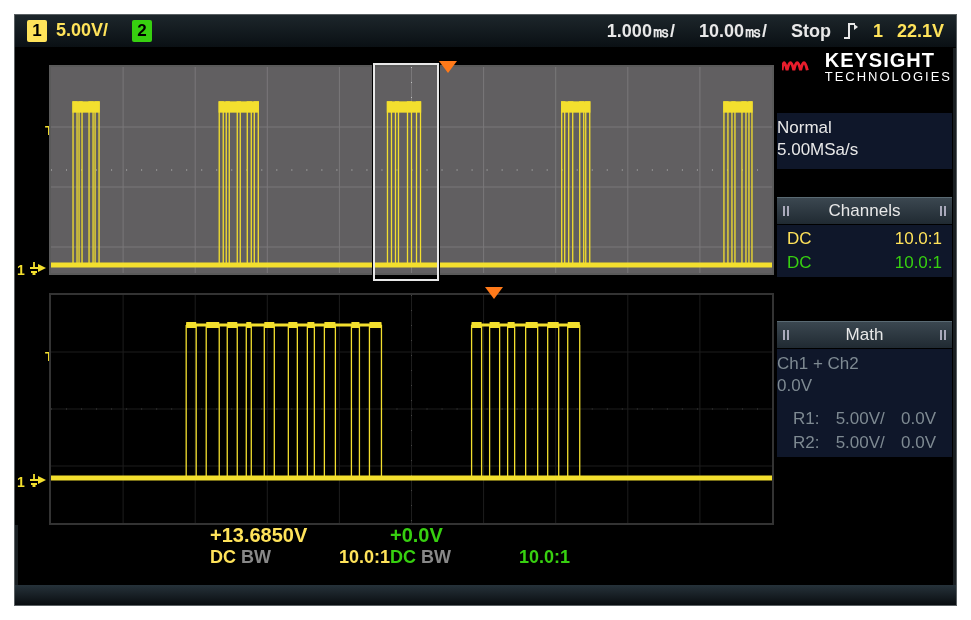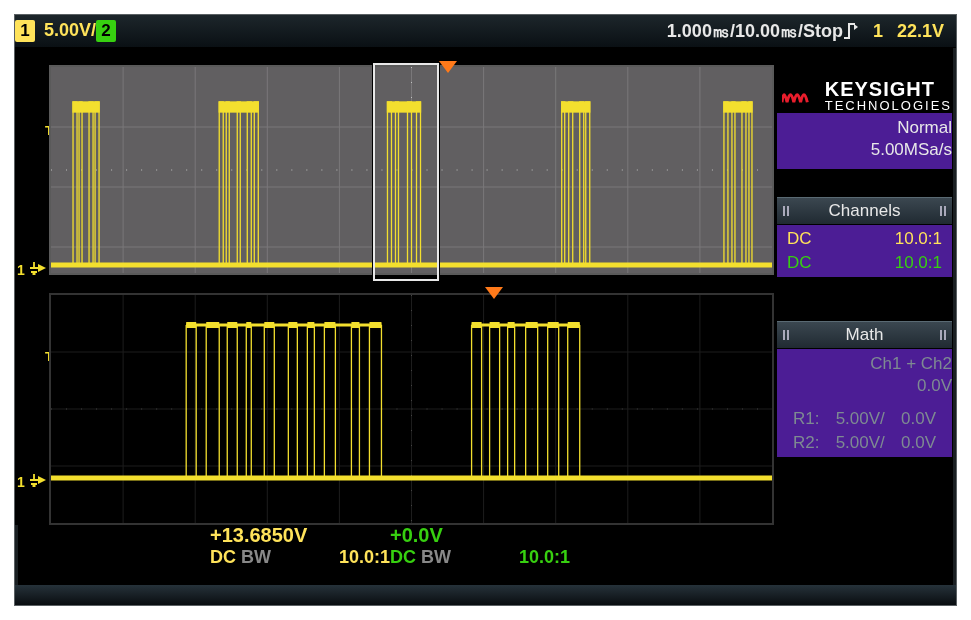--- a/index.html
+++ b/index.html
@@ -6,21 +6,21 @@
   .frame{width:971px;height:620px;position:relative;margin:0 auto;}
   .scope{
     position:absolute;left:15px;top:15px;width:941px;height:590px;
     background:#000;
     box-shadow:inset 0 0 0 3px #1a1f22, 0 0 0 1px #5a6063;
   }
   
   .topbar{position:absolute;left:0;top:0;right:0;height:32px;
     background:linear-gradient(#1d262b,#0a1014);display:flex;align-items:center;font-size:18px;font-weight:bold;
     border-bottom:1px solid #000;}
-  .topbar .seg{padding:0 0;}
+  .topbar .seg{padding:0 12px;}
   .ch-badge{display:inline-block;width:20px;height:22px;line-height:22px;text-align:center;border-radius:2px;color:#000;font-size:17px;margin-right:4px;}
   .y1{color:#ffe35a;}
   .g1{color:#37d010;}
   .w {color:#e8e8e8;}
   .dim{color:#888;}
   .trig-box{margin-left:auto;display:flex;align-items:center;gap:14px;padding-right:12px;}
   .trig-ico{display:inline-block;width:16px;height:18px;}
 
   
   .canvas-area{position:absolute;left:34px;top:50px;width:725px;height:460px;}
@@ -51,32 +51,32 @@
     display:flex;align-items:flex-start;padding-top:6px;}
   .status .pair{margin-left:195px;display:flex;font-size:18px;font-weight:bold;}
   .st-col{width:180px;}
   .st-val{font-size:20px;line-height:24px;}
   .st-row2{font-size:18px;}
 
   .footer-bar{position:absolute;left:0;right:0;bottom:0;height:20px;background:linear-gradient(#26323a,#090d10);}
 
   
   .sidebar{position:absolute;right:4px;top:36px;width:175px;bottom:20px;display:flex;flex-direction:column;font-size:17px;}
-  .logo{height:62px;background:#000;display:flex;align-items:flex-end;gap:14px;padding-left:5px;}
+  .logo{height:62px;background:#000;display:flex;align-items:flex-start;gap:14px;padding-left:5px;}
   .logo .k{color:#fff;font-weight:900;font-size:20px;letter-spacing:1px;line-height:18px;}
   .logo .sub{color:#fff;font-size:13px;letter-spacing:2px;}
   .logo-mark{width:34px;height:30px;}
 
   .sb-head{height:26px;background:linear-gradient(#3b4750,#202a32);border-top:1px solid #5a6a73;border-bottom:1px solid #000;
     color:#e8e8e8;text-align:center;font-size:17px;line-height:25px;position:relative;}
   .sb-head::before,.sb-head::after{content:'';position:absolute;width:6px;height:10px;top:8px;
     background:repeating-linear-gradient(90deg,#aab 0 2px,transparent 2px 4px);}
   .sb-head::before{left:6px;}
   .sb-head::after{right:6px;}
-  .sb-body{background:#4c1d95;text-align:right;color:#e8e8e8;padding:4px 0 8px;}
+  .sb-body{background:#0f172a;text-align:left;color:#e8e8e8;padding:4px 0 8px;}
   .sb-body .ln{line-height:22px;}
   .chn-row{display:flex;justify-content:space-between;padding:0 10px;line-height:24px;}
   .gap{background:#000;height:28px;}
   .ref-row{display:flex;justify-content:space-between;padding:0 16px;color:#7e8a92;line-height:24px;}
 </style>
 </head>
 <body>
 
 <div class="frame">
   <div class="scope">

